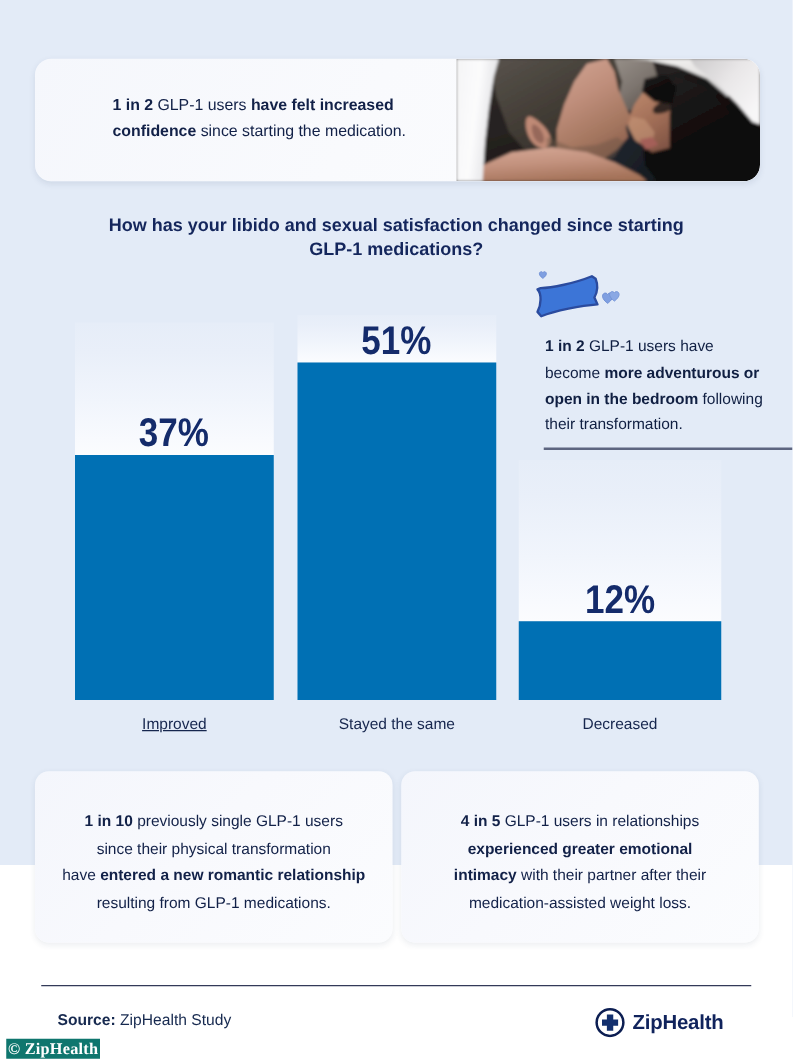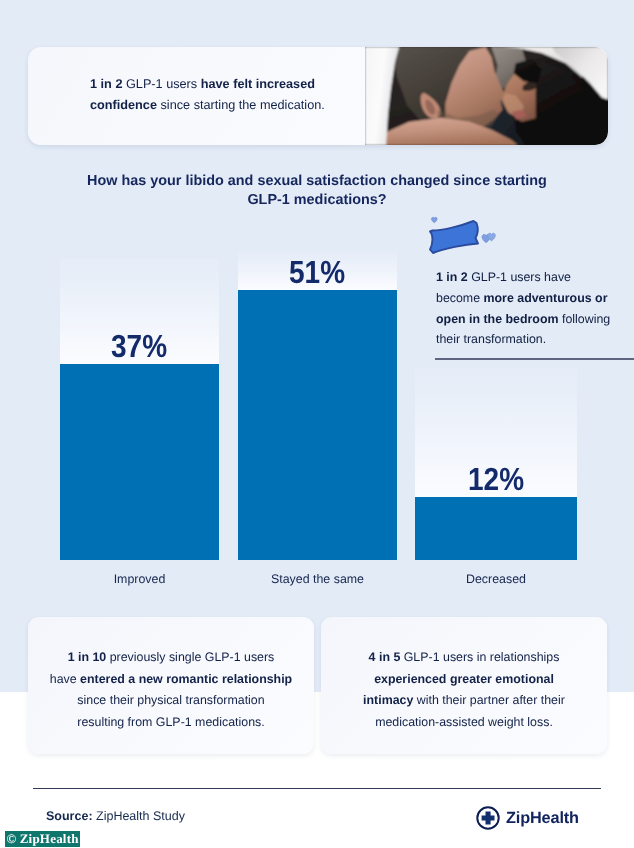--- a/index.html
+++ b/index.html
@@ -163,21 +163,21 @@
         </g>
 </svg>
   </div>
 
   <div class="question">How has your libido and sexual satisfaction changed since starting GLP-1 medications?</div>
 
   <div id="chart">
       <div class="bar-track" style="left: 60px; top: 258px; width: 159px; height: 106px;"></div>
       <div class="bar-fill" style="left: 60px; top: 364px; width: 159px; height: 196px;"></div>
       <div class="bar-value" style="left: 60px; top: 328px; width: 159px;"><span>37%</span></div>
-      <div class="bar-label" style="left: 60px; top: 572px; width: 159px;">Improved</div>
+      <div class="bar-label" style="left: 60px; top: 572px; width: 159px; text-decoration: underline;">Improved</div>
       <div class="bar-track" style="left: 238px; top: 252px; width: 159px; height: 38px;"></div>
       <div class="bar-fill" style="left: 238px; top: 290px; width: 159px; height: 270px;"></div>
       <div class="bar-value" style="left: 238px; top: 254px; width: 159px;"><span>51%</span></div>
       <div class="bar-label" style="left: 238px; top: 572px; width: 159px;">Stayed the same</div>
       <div class="bar-track" style="left: 415px; top: 368px; width: 162px; height: 129px;"></div>
       <div class="bar-fill" style="left: 415px; top: 497px; width: 162px; height: 63px;"></div>
       <div class="bar-value" style="left: 415px; top: 461px; width: 162px;"><span>12%</span></div>
       <div class="bar-label" style="left: 415px; top: 572px; width: 162px;">Decreased</div>
     </div>
 
@@ -186,22 +186,22 @@
     <path d="M11.5,6 C11.5,4.3 13.5,3.7 14.3,5.1 C15.1,3.7 17.1,4.3 17.1,6 C17.1,7.8 14.3,9.7 14.3,9.7 C14.3,9.7 11.5,7.8 11.5,6 Z" fill="#7f9fe1" stroke="#6b8bd2" stroke-width="0.7"></path>
     <path d="M62,24 C62,21.4 64.9,20.5 66.1,22.6 C67.3,20.5 70.2,21.4 70.2,24 C70.2,26.8 66.1,29.7 66.1,29.7 C66.1,29.7 62,26.8 62,24 Z" fill="#7f9fe1" stroke="#6b8bd2" stroke-width="0.7"></path>
     <path d="M67.7,22.6 C67.7,20.2 70.4,19.4 71.5,21.4 C72.6,19.4 75.3,20.2 75.3,22.6 C75.3,25.2 71.5,27.9 71.5,27.9 C71.5,27.9 67.7,25.2 67.7,22.6 Z" fill="#8aa8e4" stroke="#7294d6" stroke-width="0.7"></path>
   </svg>
   <div class="callout"><b>1 in 2 </b><span>GLP-1 users have become </span><b>more adventurous or open in the bedroom </b><span>following their transformation.</span></div>
   <div class="callout-rule"></div>
 
   <div class="card" id="card0" style="left:28px;width:286px">
     <div class="ctext">
         <div><b>1 in 10 </b><span>previously single GLP-1 users</span></div>
+        <div><span>since their physical transformation</span></div>
         <div><span>have </span><b>entered a new romantic relationship</b></div>
-        <div><span>since their physical transformation</span></div>
         <div><span>resulting from GLP-1 medications.</span></div>
       </div>
   </div>
   <div class="card" id="card1" style="left:321px;width:286px">
     <div class="ctext">
         <div><b>4 in 5 </b><span>GLP-1 users in relationships</span></div>
         <div><b>experienced greater emotional</b></div>
         <div><b>intimacy </b><span>with their partner after their</span></div>
         <div><span>medication-assisted weight loss.</span></div>
       </div>

